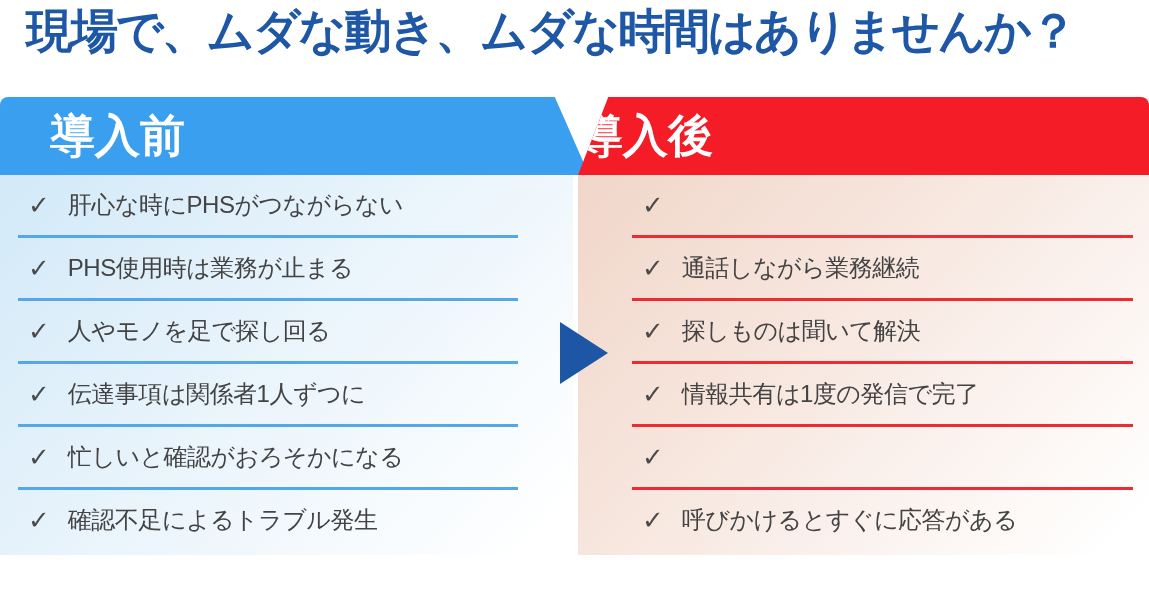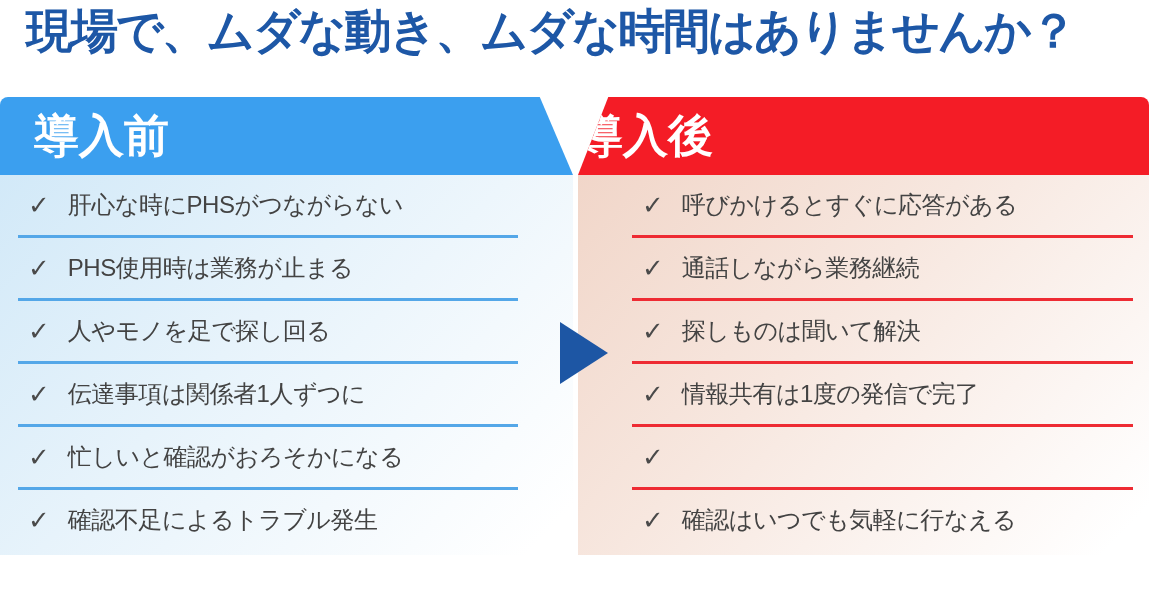--- a/index.html
+++ b/index.html
@@ -35,21 +35,21 @@
     font-weight:800;
     color:#ffffff;
     white-space:nowrap;
   }
   .banner-before{
     left:0;
     width:573px;
     background:#3b9fef;
     clip-path:polygon(0 0,94.2% 0,100% 100%,0 100%);
     border-radius:8px 0 0 0;
-    padding-left:0;
+    padding-left:16px;
   }
   .banner-before .banner-label{margin-left:34px;}
   .banner-after{
     left:578px;
     width:571px;
     background:#f41c26;
     clip-path:polygon(5.3% 0,100% 0,100% 100%,0 100%);
     border-radius:0 8px 0 0;
     text-align:left;
   }
@@ -158,39 +158,38 @@
         <span class="check">✓</span>
         <span class="item-text">確認不足によるトラブル発生</span>
       </li>
     </ul>
   </div>
 
   <div class="panel panel-after">
     <ul class="list">
       <li class="item">
         <span class="check">✓</span>
-        <span class="item-text">呼びかけるとすぐに応答がある</span>
       </li>
       <li class="item">
         <span class="check">✓</span>
         <span class="item-text">通話しながら業務継続</span>
       </li>
       <li class="item">
         <span class="check">✓</span>
         <span class="item-text">探しものは聞いて解決</span>
       </li>
       <li class="item">
         <span class="check">✓</span>
         <span class="item-text">情報共有は1度の発信で完了</span>
       </li>
       <li class="item">
         <span class="check">✓</span>
       </li>
       <li class="item">
         <span class="check">✓</span>
-        <span class="item-text">確認はいつでも気軽に行なえる</span>
+        <span class="item-text">呼びかけるとすぐに応答がある</span>
       </li>
     </ul>
   </div>
 
   <div class="arrow"></div>
 
 </div>
 
 </body></html>

